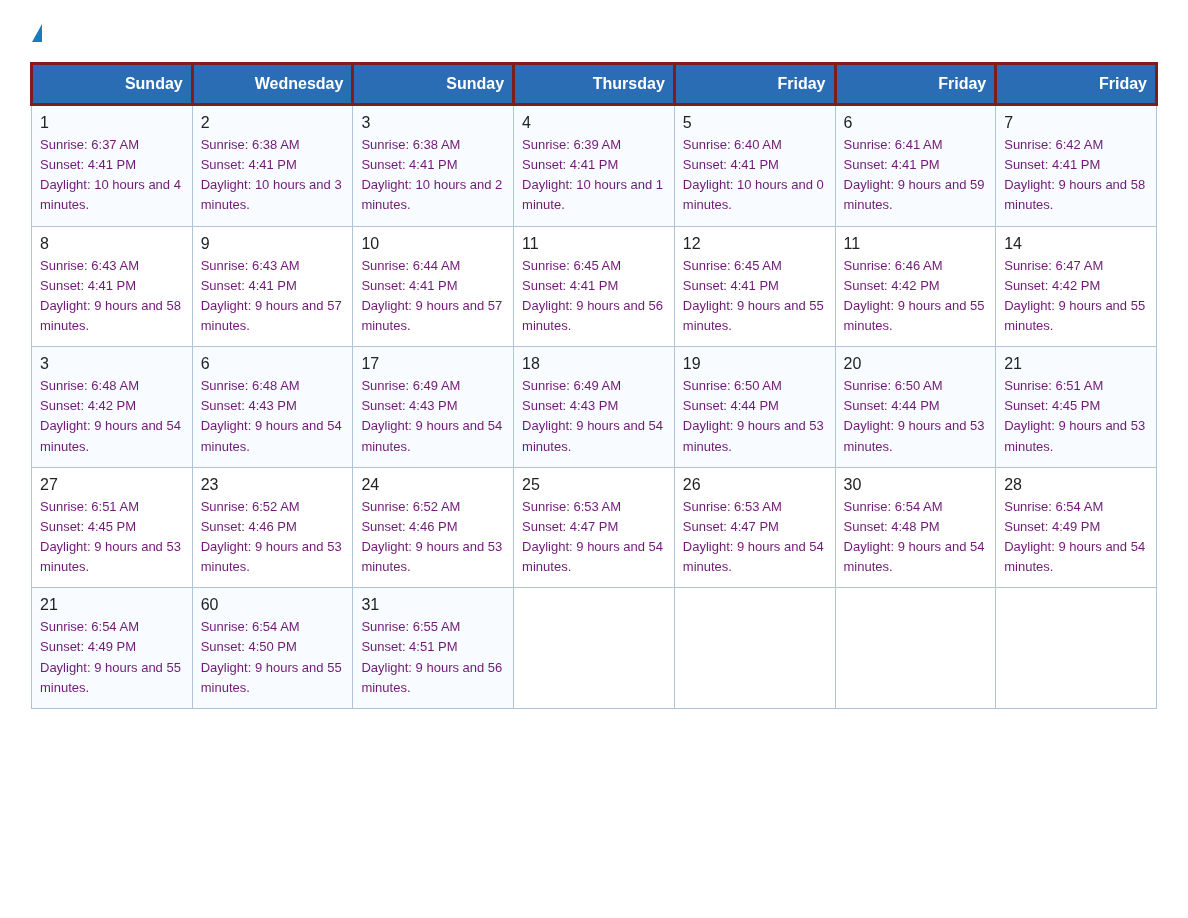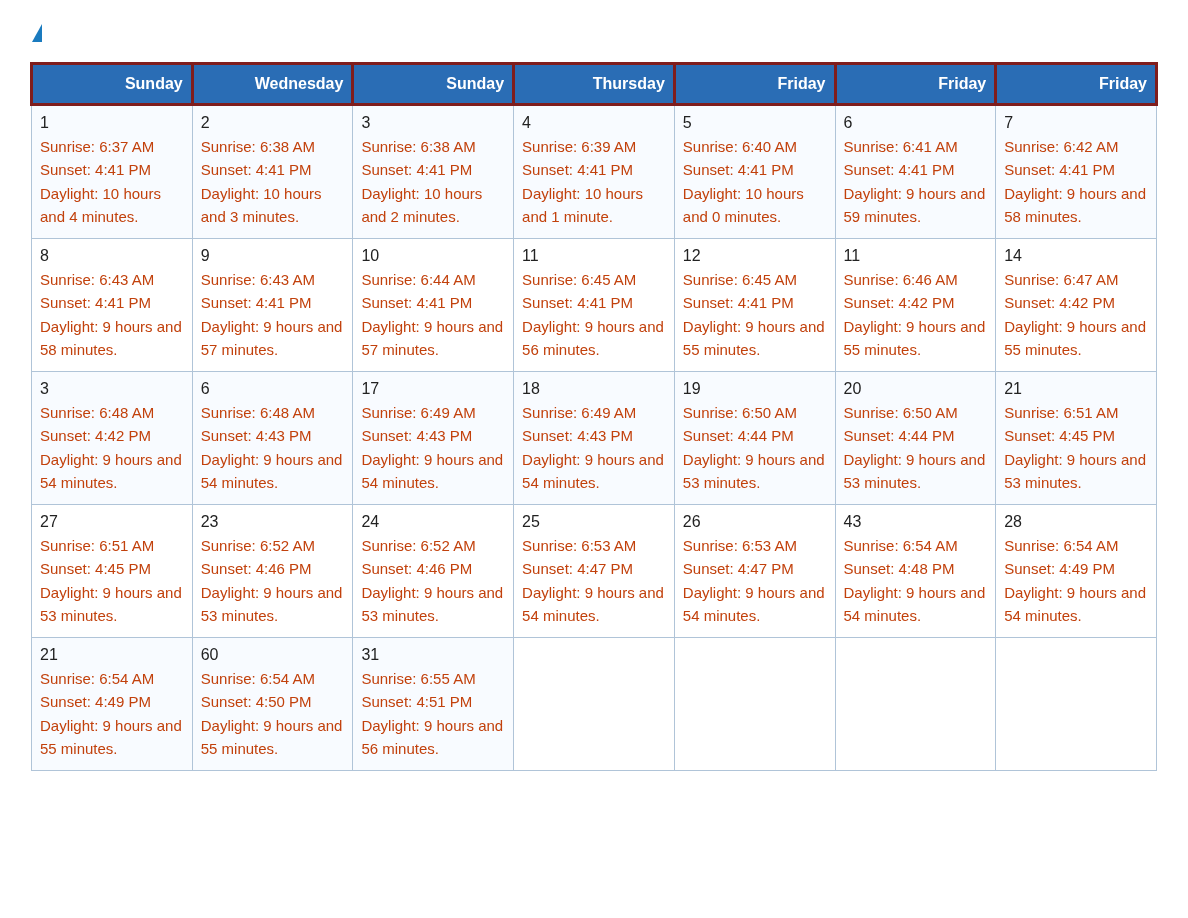--- a/index.html
+++ b/index.html
@@ -87,22 +87,22 @@
       height: 110px;
     }
     .day-number {
       font-size: 16px;
       font-weight: normal;
       color: #222;
       display: block;
       margin-bottom: 3px;
     }
     .day-info {
-      font-size: 15px;
-      color: #c2410c;
+      font-size: 13px;
+      color: #701a75;
       line-height: 1.55;
     }
     tbody tr td {
       background: #fff;
     }
     tbody tr:nth-child(odd) td {
       background: #f8fbff;
     }
     .empty-cell {
       background: #fff !important;
@@ -243,21 +243,21 @@
         </td>
         <td>
           <span class="day-number">25</span>
           <div class="day-info">Sunrise: 6:53 AM<br>Sunset: 4:47 PM<br>Daylight: 9 hours and 54 minutes.</div>
         </td>
         <td>
           <span class="day-number">26</span>
           <div class="day-info">Sunrise: 6:53 AM<br>Sunset: 4:47 PM<br>Daylight: 9 hours and 54 minutes.</div>
         </td>
         <td>
-          <span class="day-number">43</span>
+          <span class="day-number">30</span>
           <div class="day-info">Sunrise: 6:54 AM<br>Sunset: 4:48 PM<br>Daylight: 9 hours and 54 minutes.</div>
         </td>
         <td>
           <span class="day-number">28</span>
           <div class="day-info">Sunrise: 6:54 AM<br>Sunset: 4:49 PM<br>Daylight: 9 hours and 54 minutes.</div>
         </td>
       </tr>
       <tr>
         <td>
           <span class="day-number">21</span>

